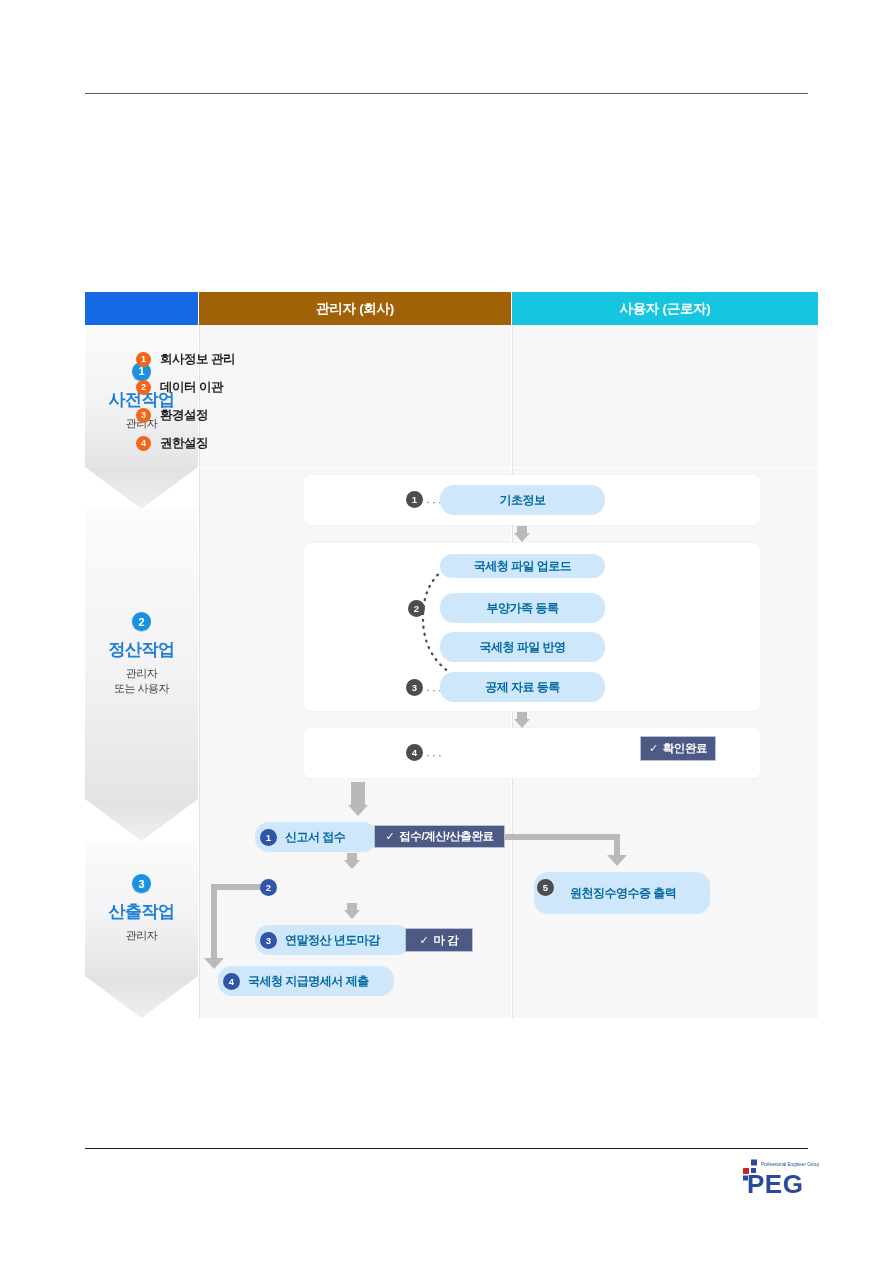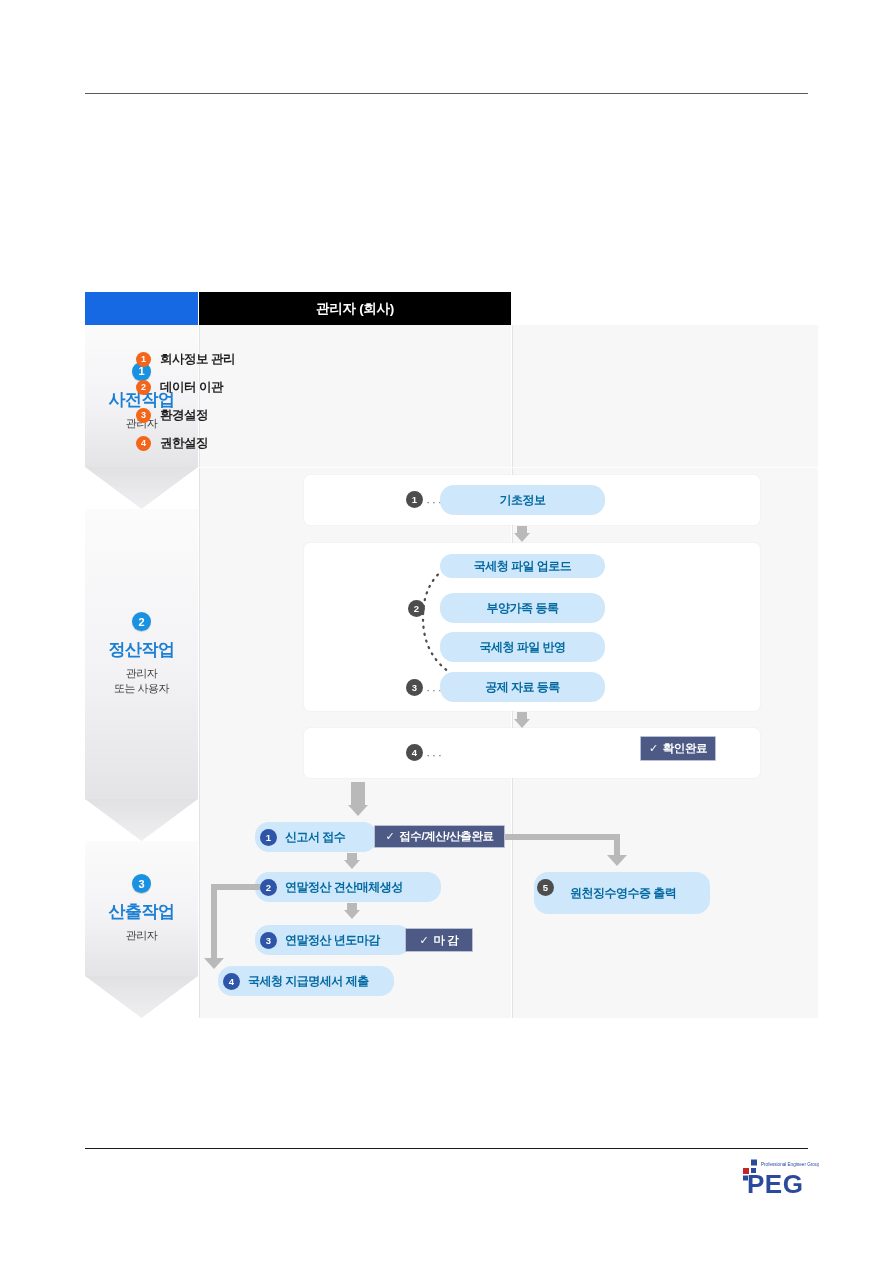--- a/index.html
+++ b/index.html
@@ -35,21 +35,21 @@
   }
 
   
   .hdr {
     position: absolute; top: 0; height: 33px;
     display: flex; align-items: center; justify-content: center;
     color: #ffffff; font-weight: bold; font-size: 13.5px;
     letter-spacing: -0.3px;
   }
   .hdr-left  { left: 0;     width: 113px; background: #1668e3; }
-  .hdr-mid   { left: 114px; width: 312px; background: #000000; }
+  .hdr-mid   { left: 114px; width: 312px; background: #a16207; }
   .hdr-right { left: 427px; width: 306px; background: #16c6e0; }
 
   
   .stage {
     position: absolute; left: 0; width: 113px;
     background: linear-gradient(180deg,#fbfbfc 0%, #f3f3f5 55%, #e4e4e7 100%);
   }
   .stage-body {
     position: absolute; left: 0; width: 113px;
     display: flex; flex-direction: column;
@@ -191,20 +191,21 @@
 
 <div id="page">
 
   <div class="rule-top"></div>
   <div class="rule-bottom"></div>
 
   <div id="diagram">
 
     <div class="hdr hdr-left"></div>
     <div class="hdr hdr-mid">관리자 (회사)</div>
+    <div class="hdr hdr-right">사용자 (근로자)</div>
 
     <div class="stage" style="top:33px; height:142px;"></div>
     <div class="stage-body" style="top:33px; height:142px;">
       <div class="stage-num">1</div>
       <div class="stage-title">사전작업</div>
       <div class="stage-sub">관리자</div>
     </div>
     <div class="stage-chevron" style="top:175px;"></div>
 
     <div class="stage" style="top:217px; height:290px;"></div>
@@ -294,21 +295,20 @@
     <span>접수/계산/산출완료</span>
   </div>
 
   <div class="a-stem" style="left:504px; top:834px; width:116px; height:6px;"></div>
   <div class="a-stem" style="left:614px; top:834px; width:6px; height:22px;"></div>
   <div class="a-head" style="left:607px; top:855px;"></div>
 
   <div class="a-stem" style="left:347px; top:853px; width:10px; height:8px;"></div>
   <div class="a-head-small" style="left:344px; top:860px;"></div>
 
-  <div class="pill left-align" style="left:255px; top:872px; width:186px; height:30px;">연말정산 견산매체생성</div>
   <div class="dot-blue" style="left:260px; top:879px;">2</div>
 
   <div class="a-stem" style="left:211px; top:884px; width:52px; height:6px;"></div>
   <div class="a-stem" style="left:211px; top:884px; width:6px; height:76px;"></div>
   <div class="a-head" style="left:204px; top:958px;"></div>
 
   <div class="a-stem" style="left:347px; top:903px; width:10px; height:8px;"></div>
   <div class="a-head-small" style="left:344px; top:910px;"></div>
 
   <div class="pill left-align" style="left:255px; top:925px; width:156px; height:30px;">연말정산 년도마감</div>

